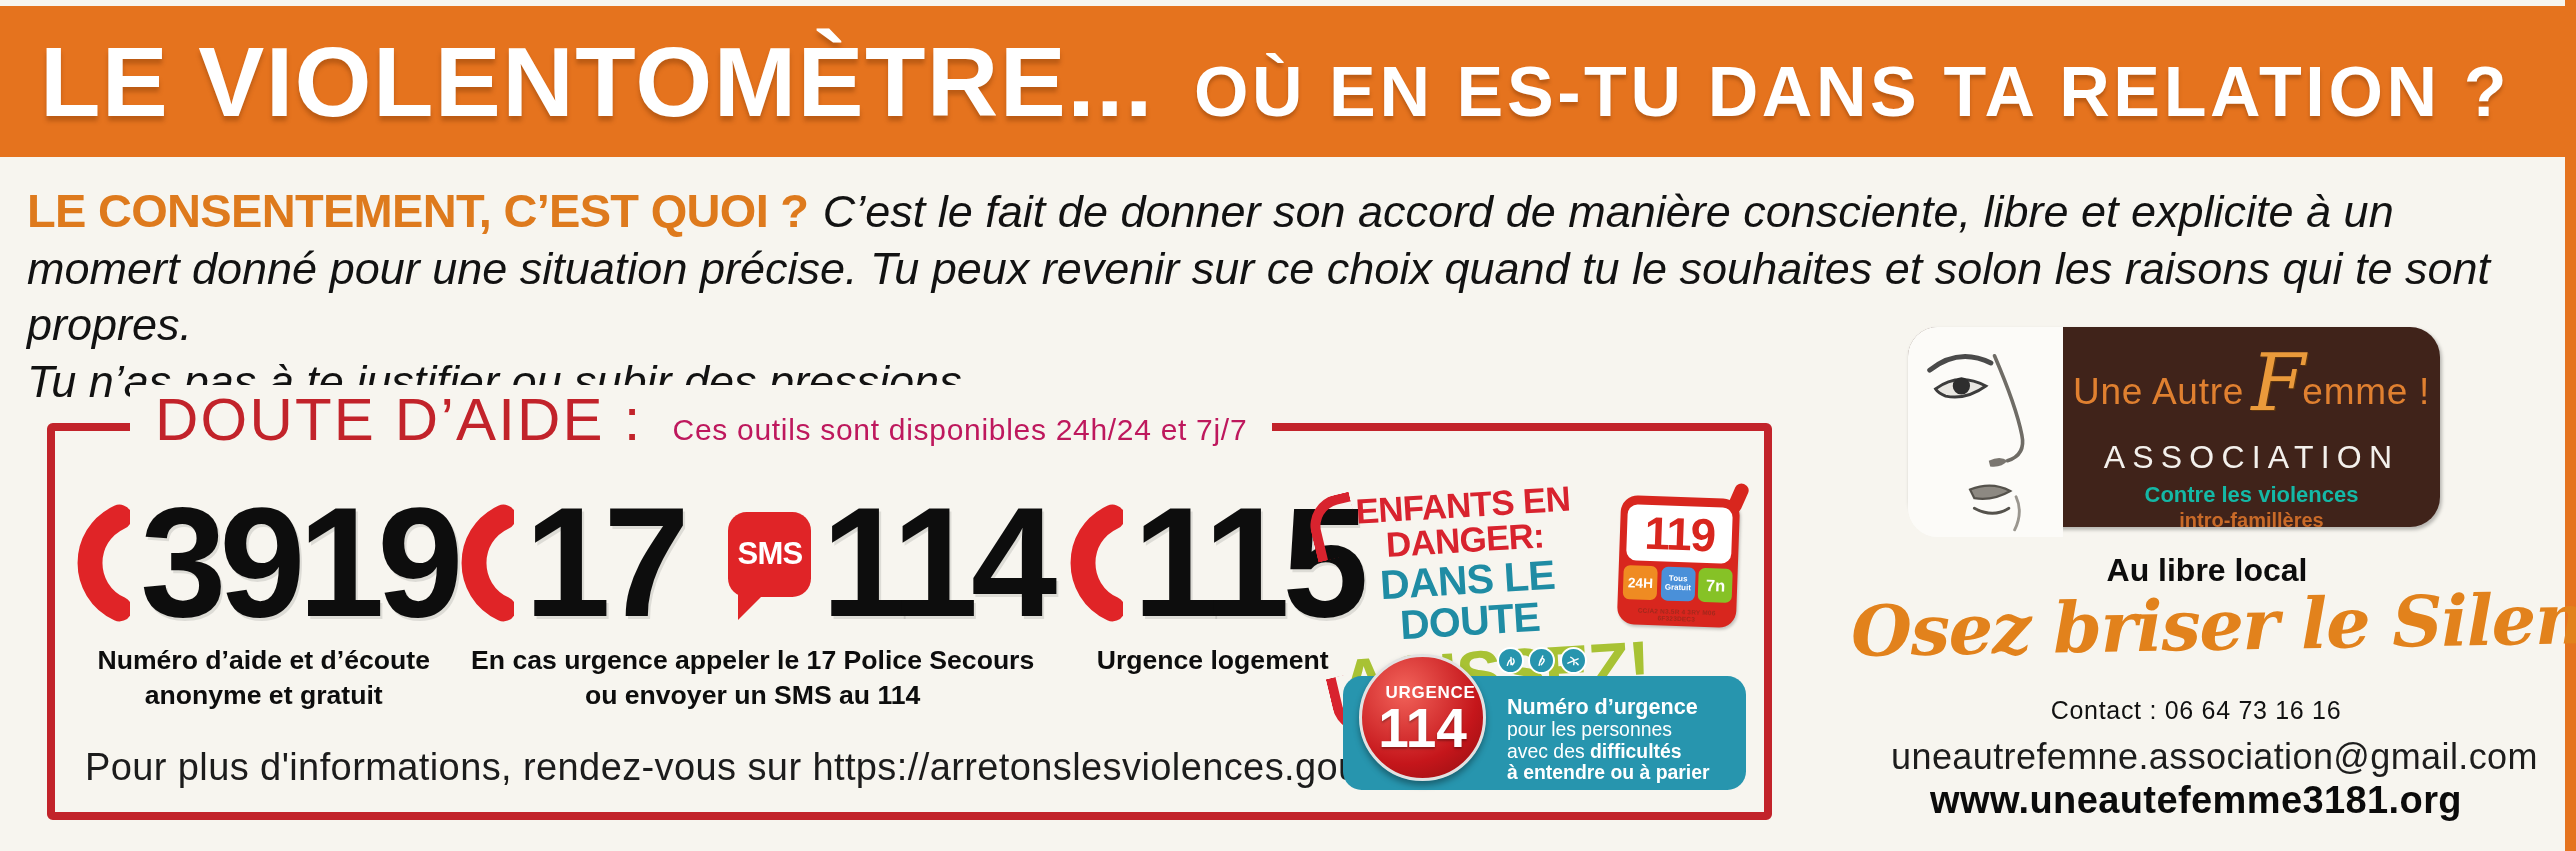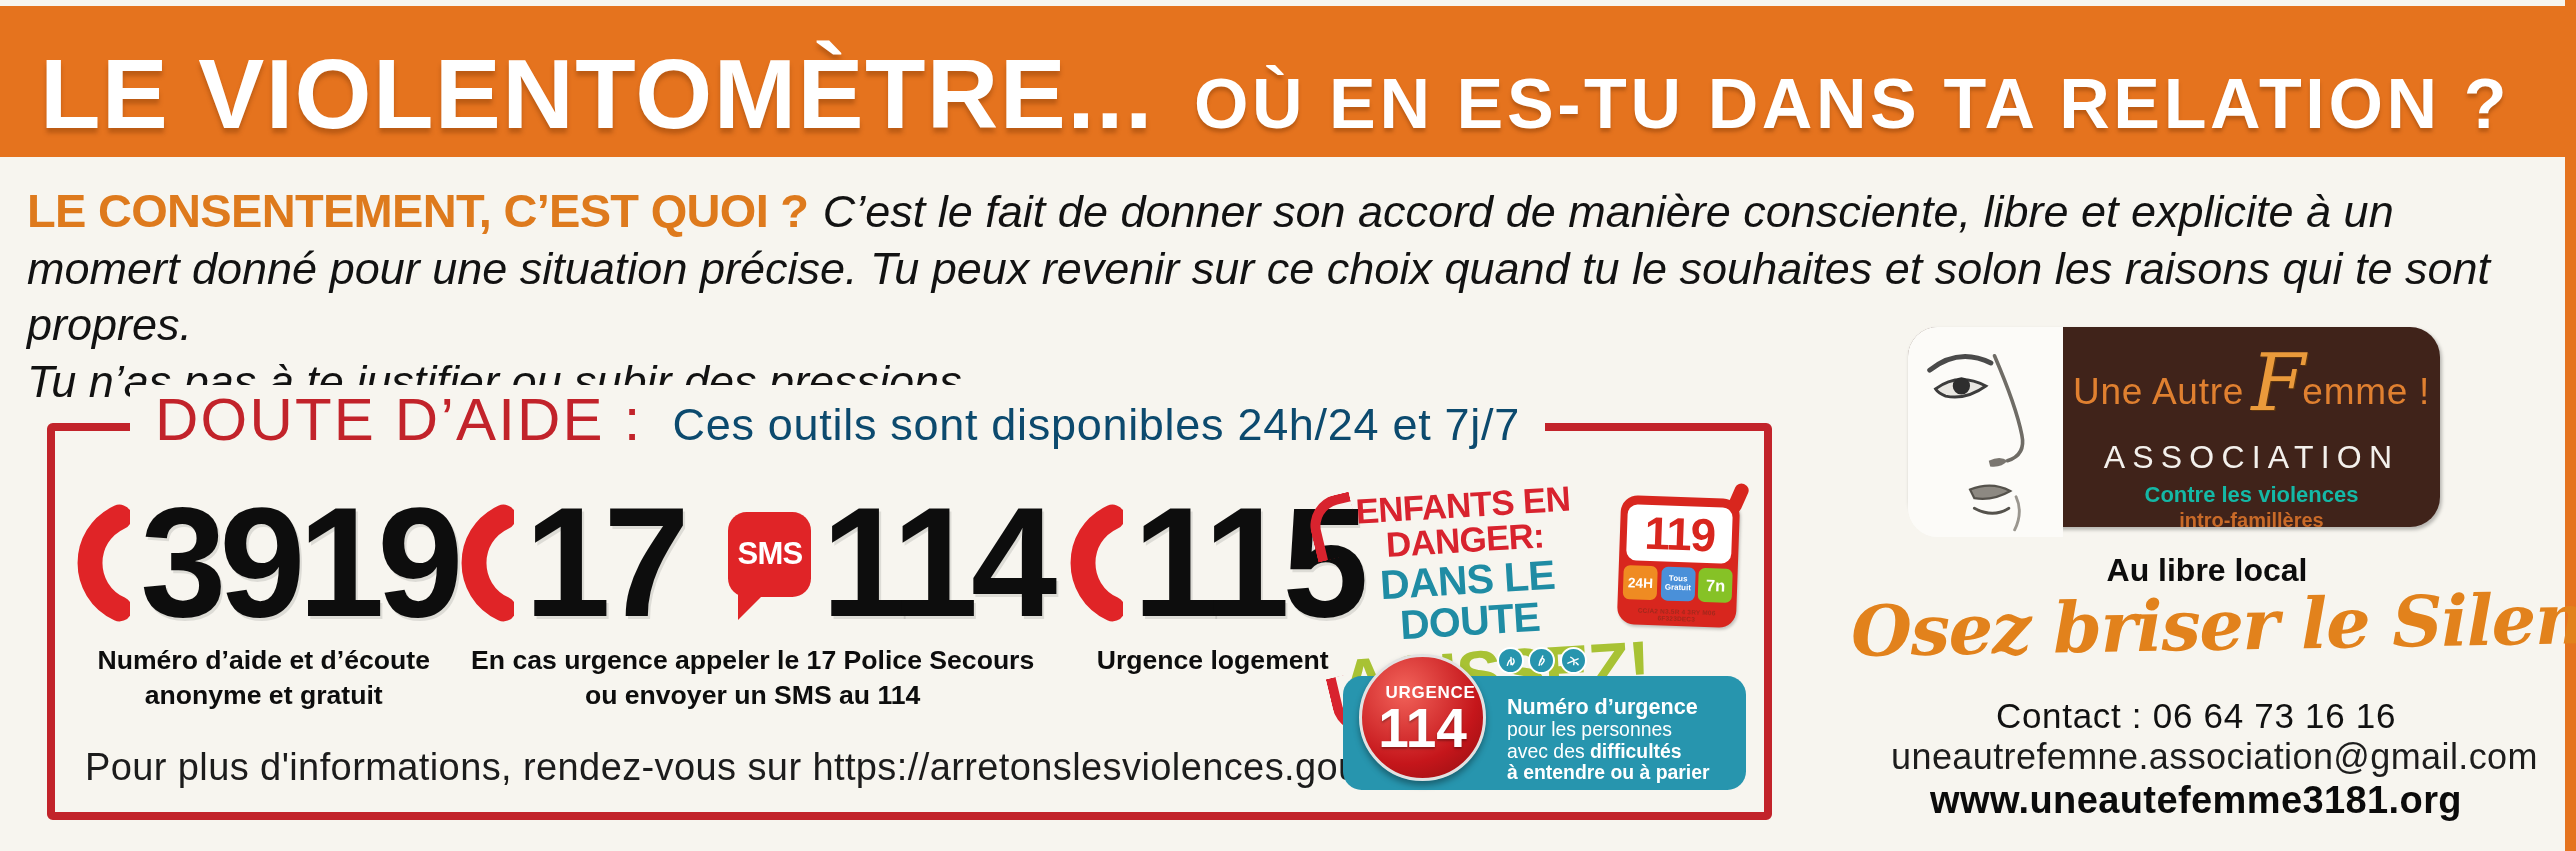--- a/index.html
+++ b/index.html
@@ -1,38 +1,38 @@
 <!DOCTYPE html>
 <html style="font-size:11.5px"><head>
 <meta charset="utf-8">
 <style>
   html,body{margin:0;padding:0;background:#d8d8d8;}
   .canvas{position:relative;width:2576px;height:851px;background:#f7f5ef;overflow:hidden;
           font-family:"Liberation Sans",sans-serif;color:#111;}
   
   .banner{position:absolute;left:0;top:5.8px;width:2576px;height:151px;background:#e5731e;
-          display:flex;align-items:baseline;gap:40px;padding:12px 0 0 40px;box-sizing:border-box;
+          display:flex;align-items:baseline;gap:40px;padding:0 0 0 40px;box-sizing:border-box;
           white-space:nowrap;}
   .banner-title{font-size:99px;font-weight:900;color:#fff;letter-spacing:1.4px;line-height:151px;
           text-shadow:0 5px 4.3px rgba(110,45,0,.35);}
   .banner-sub{font-size:70px;font-weight:900;color:#fff;letter-spacing:3.6px;
           text-shadow:0 4.3px 3.6px rgba(110,45,0,.35);}
   .edge-strip{position:absolute;right:0;top:0;width:11.5px;height:851px;background:#e5731e;}
   
   .consent{position:absolute;left:27px;top:181px;width:2524px;font-size:45px;line-height:1.26;
           font-style:italic;font-weight:500;color:#121212;}
   .consent-heading{font-style:normal;font-weight:800;color:#de7a1d;letter-spacing:-0.7px;
           margin-right:14.4px;font-size:47px;}
   
   .help-box{position:absolute;left:47px;top:423px;width:1725px;height:397px;
           border:8px solid #c2232a;border-radius:5.8px;box-sizing:border-box;}
   .help-legend{position:absolute;left:75px;top:-46px;background:#f7f5ef;padding:0 25px;
           display:flex;align-items:baseline;gap:30px;white-space:nowrap;}
   .legend-title{font-size:60px;color:#c2232a;font-weight:500;letter-spacing:2.2px;}
-  .legend-sub{font-size:45px;color:#0c4a6e;font-weight:400;letter-spacing:0.7px;}
+  .legend-sub{font-size:30px;color:#be185d;font-weight:400;letter-spacing:0.7px;}
   .hotlines{position:absolute;left:7.2px;top:63px;display:flex;align-items:flex-start;}
   .hot-col{display:flex;flex-direction:column;align-items:center;}
   .hot-col1{width:403px;} .hot-col2{width:575px;} .hot-col3{width:345px;}
   .num-row{display:flex;align-items:center;justify-content:center;gap:46px;height:137px;}
   .num-group{display:flex;align-items:center;gap:10px;}
   .phone-svg{width:59px;height:124px;}
   .hot-number{font-size:155px;font-weight:900;color:#0d0d0d;letter-spacing:-7.2px;line-height:1;
           text-shadow:2.2px 2.9px 0 rgba(0,0,0,.10);}
   .sms-bubble{position:relative;width:83px;height:85px;background:#e02427;border-radius:18.7px;
           display:flex;align-items:center;justify-content:center;margin-bottom:17px;}
@@ -97,21 +97,21 @@
           color:#ea9a3b;margin:0 -2.9px 0 7.2px;position:relative;top:5.8px;
           text-shadow:1.4px 1.4px 0 #5e350f;}
   .assoc-type{font-size:32px;color:#f3f0ec;letter-spacing:7.2px;margin-top:17px;font-weight:400;text-align:right;}
   .assoc-tag1{font-size:22px;color:#14b8a6;margin-top:5.8px;font-weight:600;}
   .assoc-tag2{font-size:20px;color:#c96a28;margin-top:1.4px;font-weight:600;}
   .local{position:absolute;left:2056px;top:552px;width:302px;text-align:center;font-size:32px;
           font-weight:800;color:#0d0d0d;}
   .slogan{position:absolute;left:1851px;top:584px;width:690px;text-align:center;
           font-family:"DejaVu Serif",serif;font-style:italic;font-weight:700;font-size:70px;
           color:#e2821c;transform:rotate(-1deg);letter-spacing:-1.4px;white-space:nowrap;}
-  .contact{position:absolute;left:1912px;top:696px;width:568px;text-align:center;font-size:35px;
+  .contact{position:absolute;left:1912px;top:696px;width:568px;text-align:center;font-size:25px;
           color:#111;font-weight:400;letter-spacing:0.7px;}
   .email{position:absolute;left:1866px;top:736px;width:697px;text-align:center;font-size:36px;
           color:#1d1d1d;font-weight:400;letter-spacing:0.4px;}
   .website{position:absolute;left:1912px;top:779px;width:568px;text-align:center;font-size:38px;
           color:#0b0b0b;font-weight:800;letter-spacing:0.4px;}
 </style>
 </head>
 <body>
 
 <div class="canvas">

